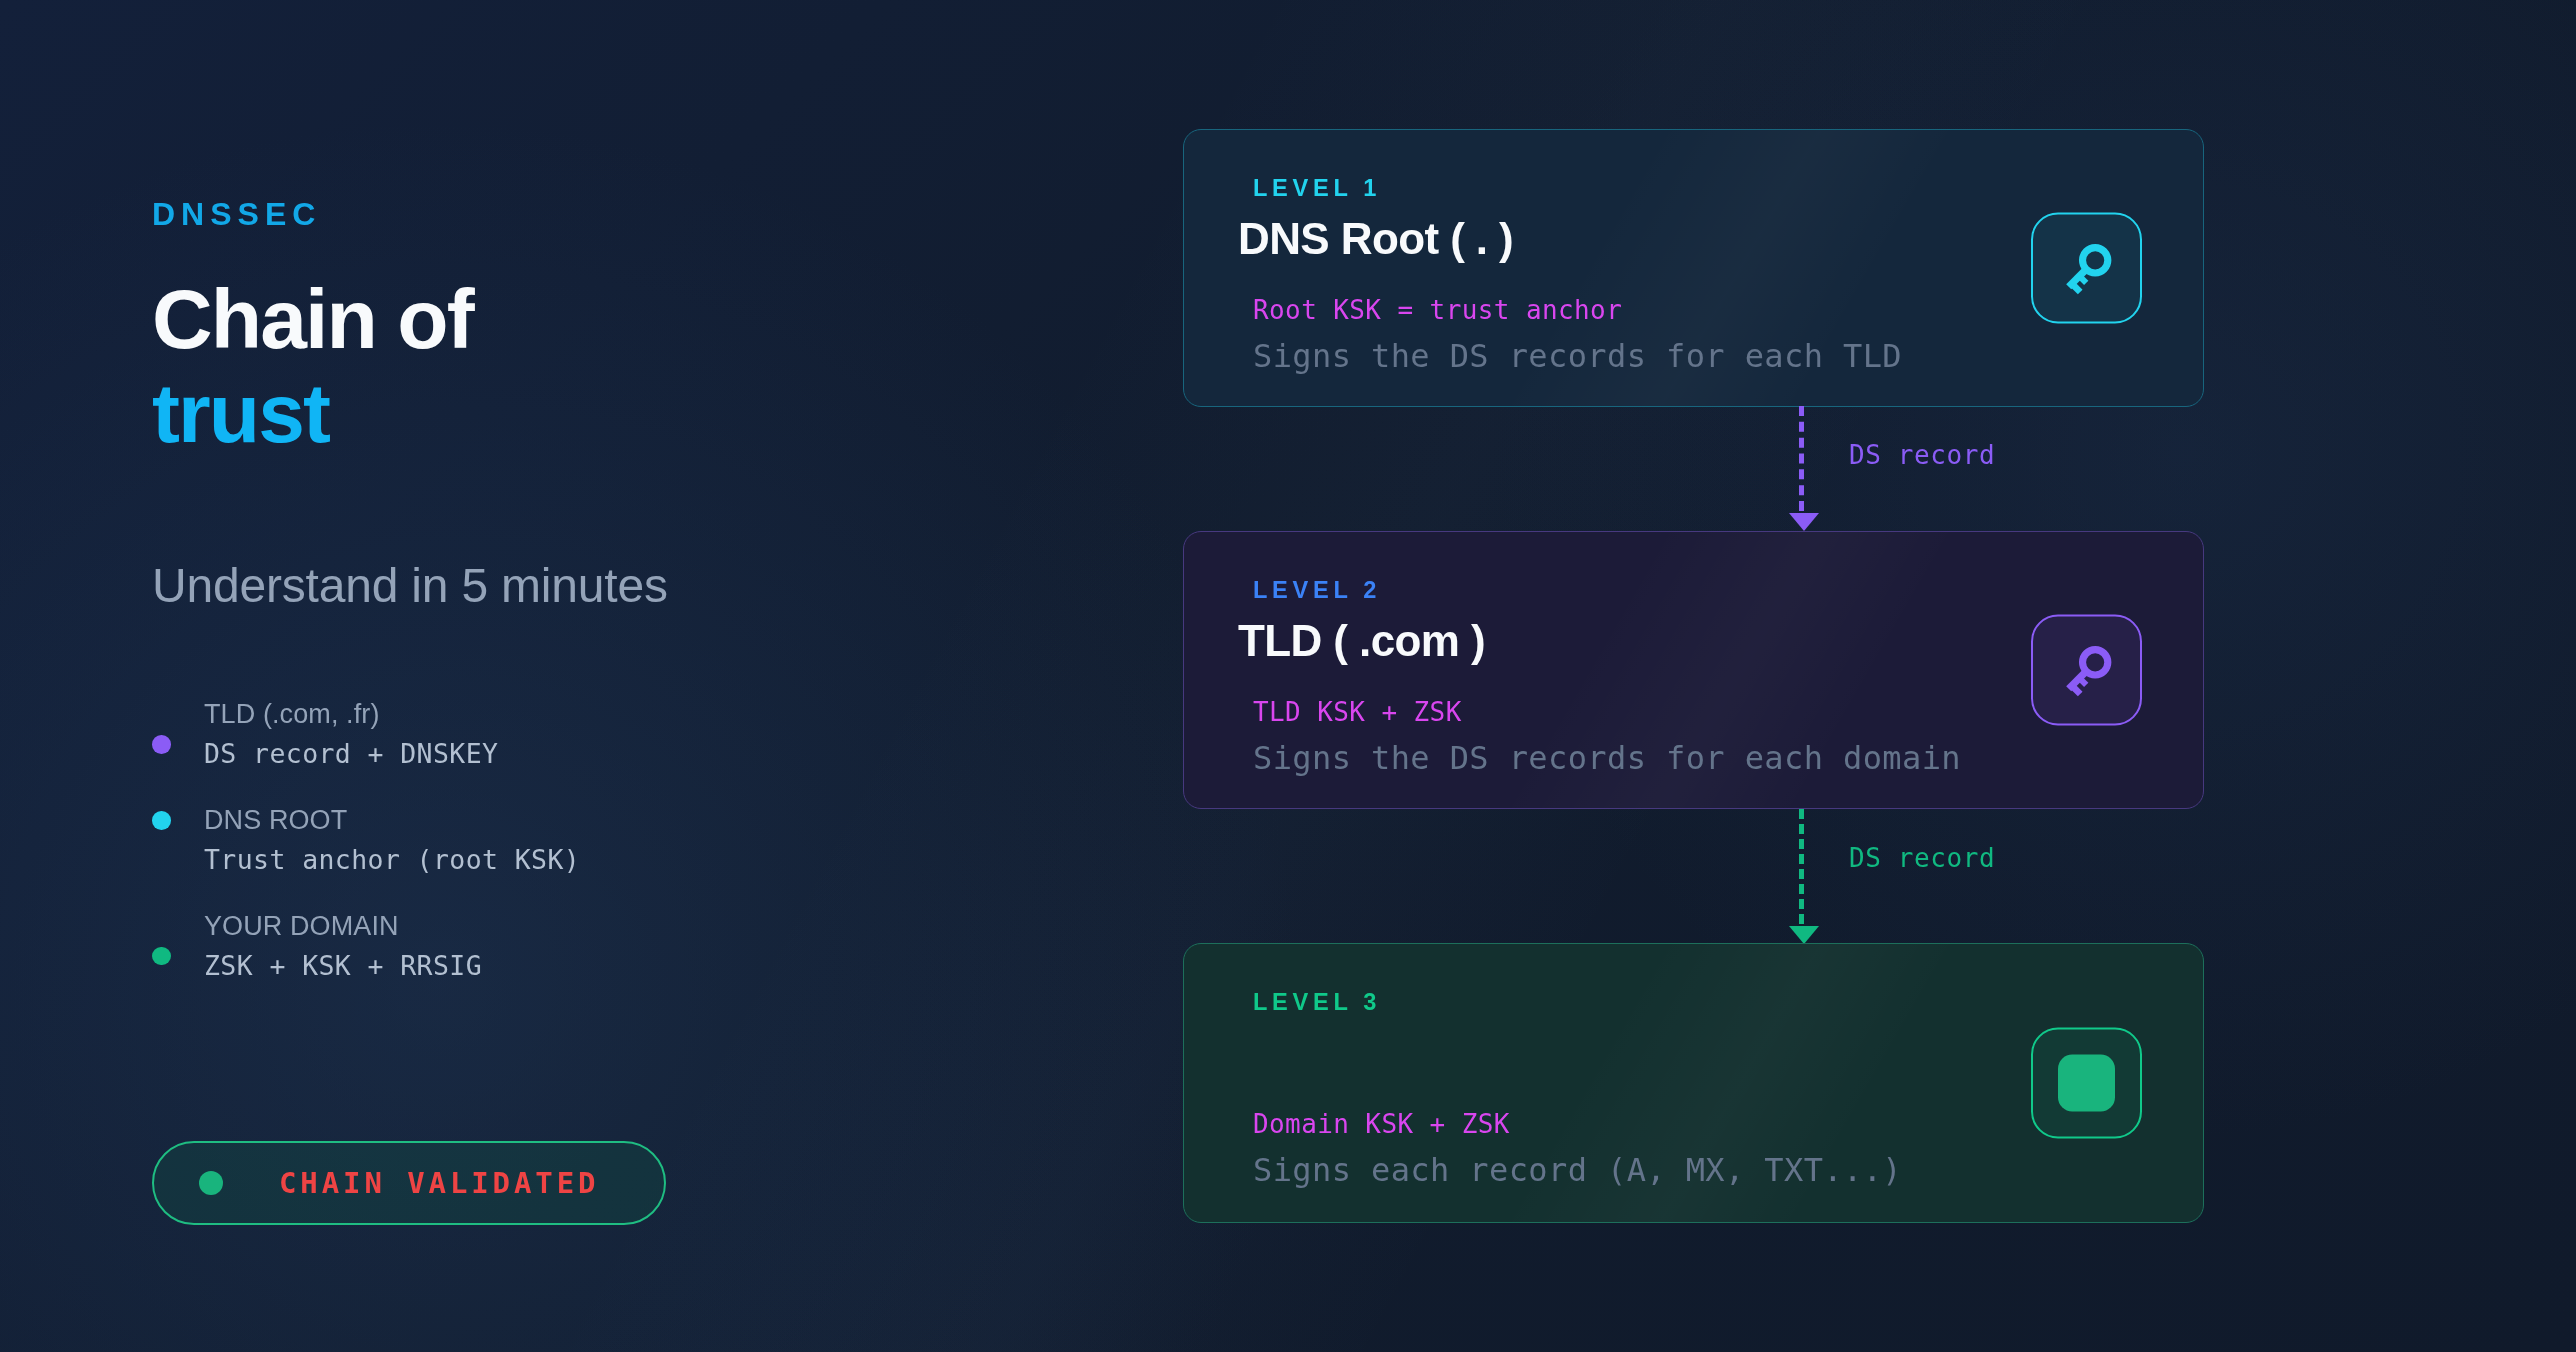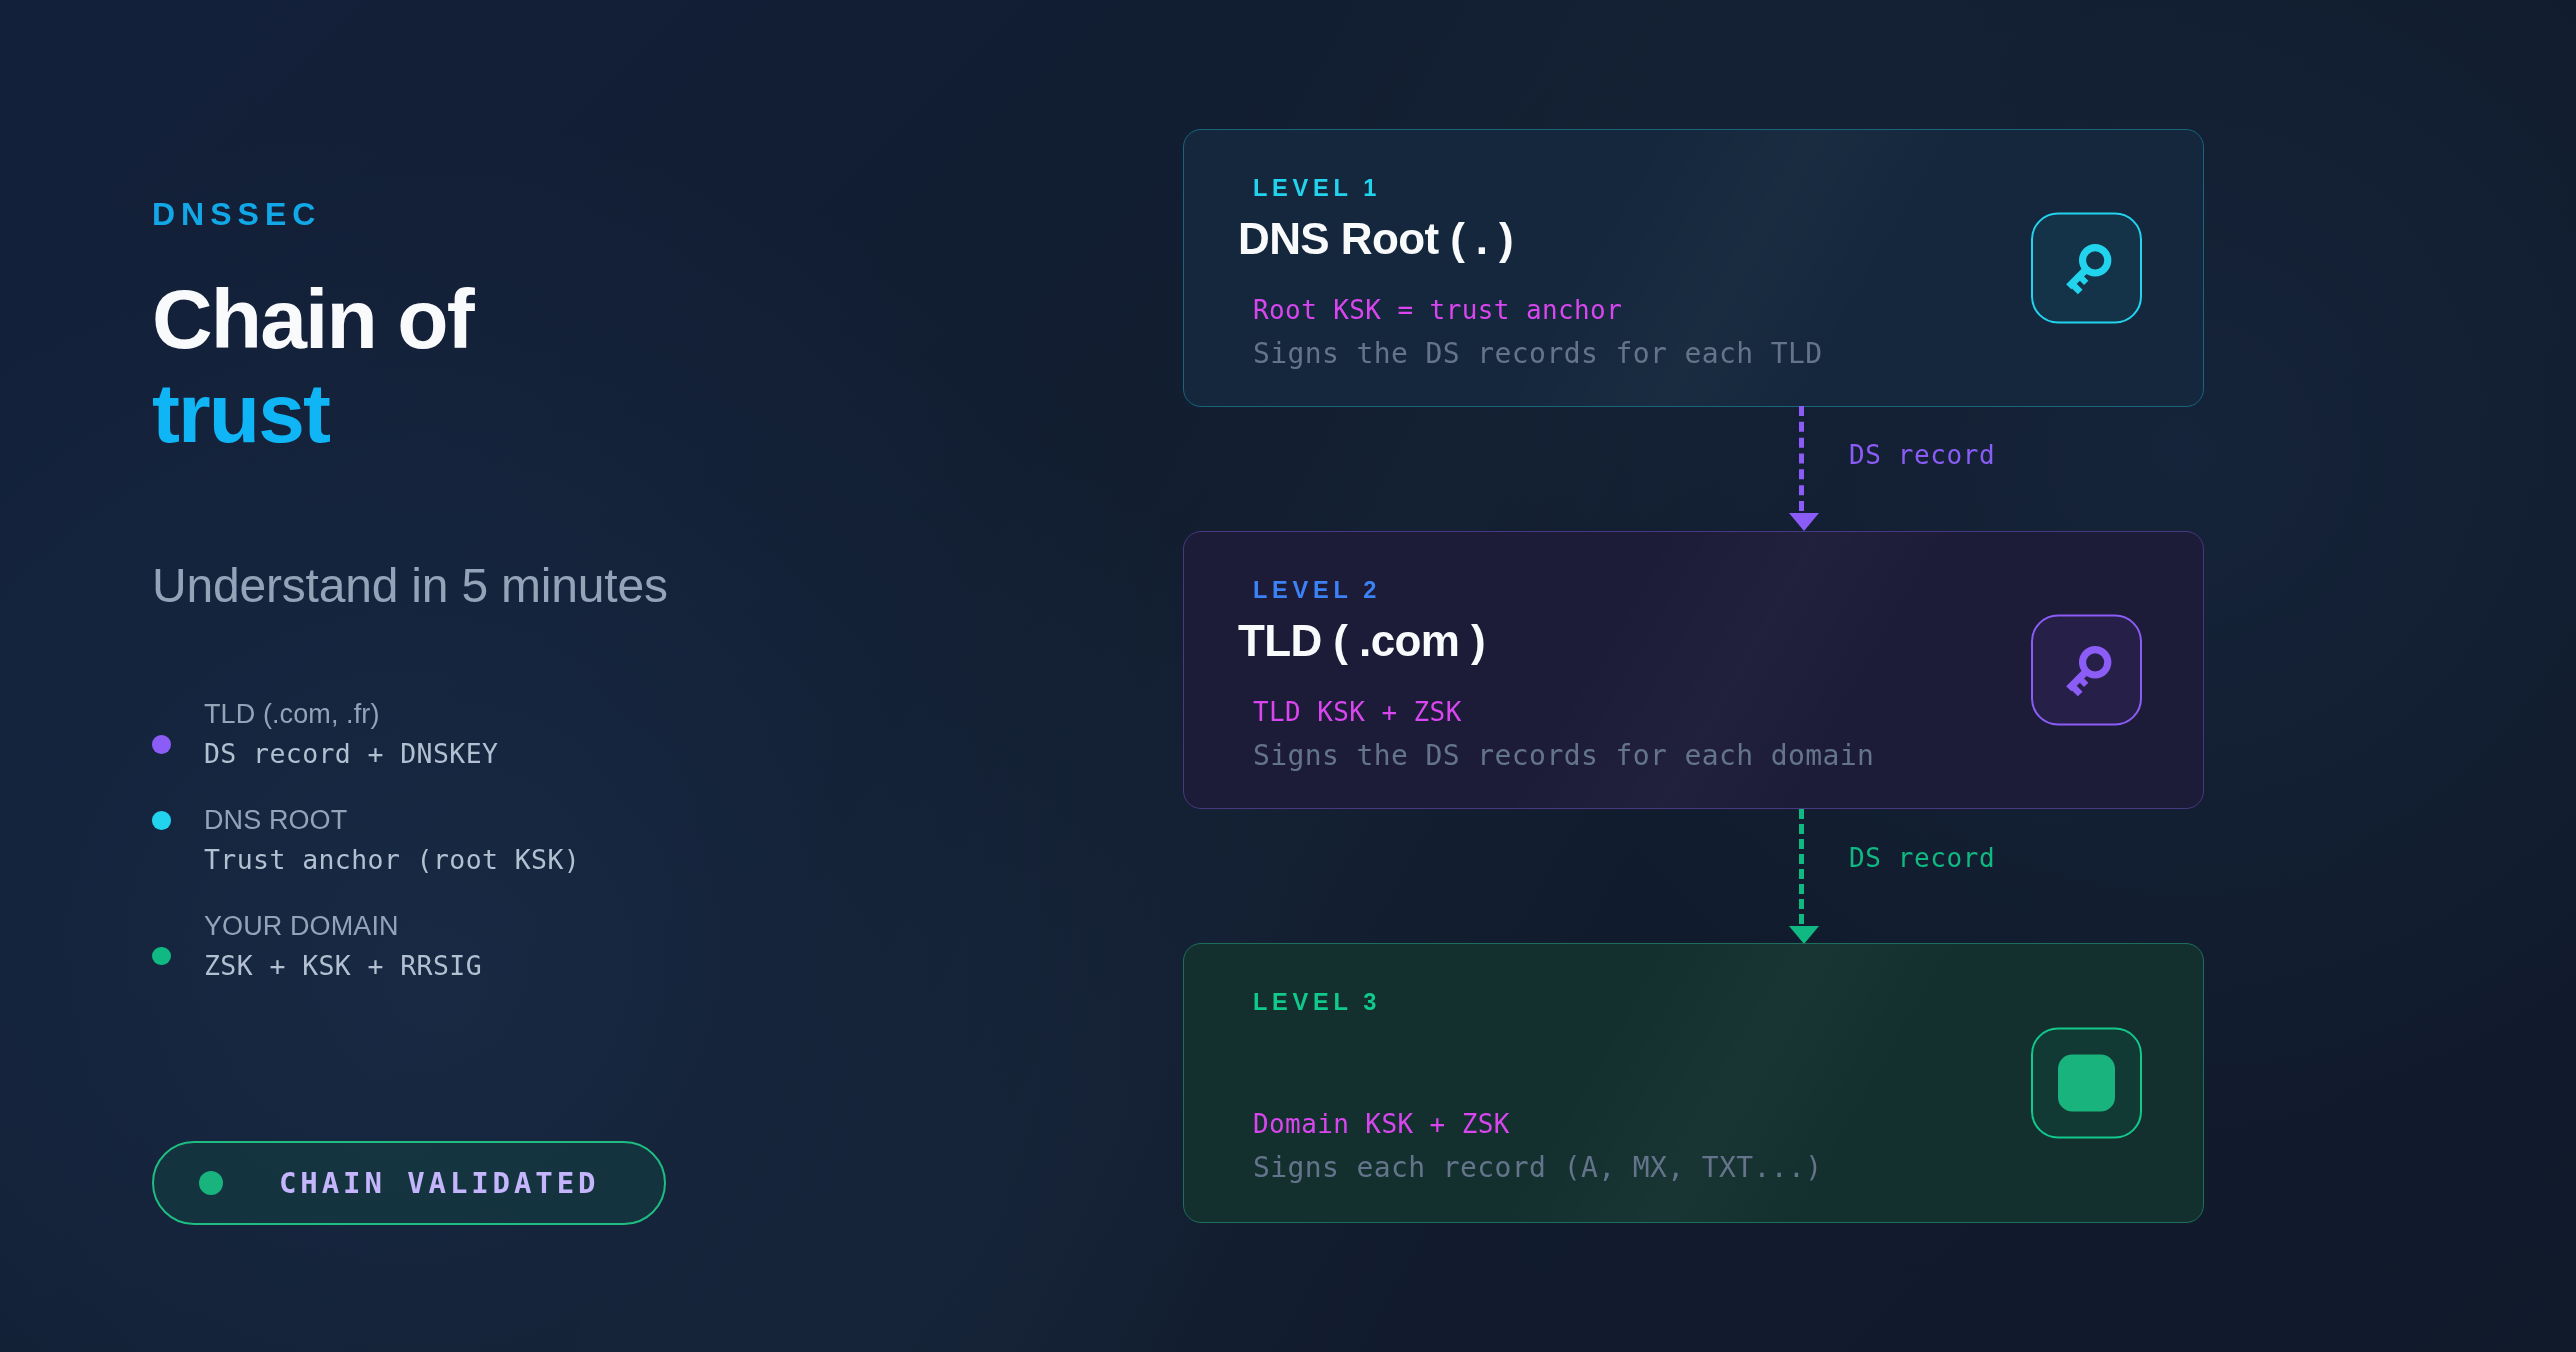--- a/index.html
+++ b/index.html
@@ -92,21 +92,21 @@
     background:rgba(16,87,71,0.30);
     display:flex; align-items:center;
   }
   #chain-btn-dot {
     width:24px; height:24px; border-radius:50%;
     background:#19b47d; margin-left:45px; flex:0 0 auto;
   }
   #chain-btn-label {
     font-family:"DejaVu Sans Mono", monospace;
     font-size:29px; font-weight:700; letter-spacing:3.9px;
-    color:#c4b5fd; margin-left:56px;
+    color:#ef4444; margin-left:56px;
   }
 
   
   .card {
     position:absolute; left:1183px; width:1021px;
     border-radius:18px; border:1.4px solid;
     overflow:hidden;
   }
   .card-sheen {
     position:absolute; inset:0;
@@ -133,21 +133,21 @@
     font-size:44px; font-weight:700; color:#f8fafc; letter-spacing:-0.6px;
   }
   .card-line1 {
     position:absolute; left:69px; top:165px;
     font-family:"DejaVu Sans Mono", monospace;
     font-size:26px; color:#d946ef; letter-spacing:0.4px;
   }
   .card-line2 {
     position:absolute; left:69px; top:207px;
     font-family:"DejaVu Sans Mono", monospace;
-    font-size:28px; color:#64748b; letter-spacing:0.4px;
+    font-size:32px; color:#64748b; letter-spacing:0.4px;
   }
 
   .card-icon-box {
     position:absolute; right:61px; top:50%;
     transform:translateY(-50%);
     width:111px; height:111px;
     border-radius:27px; border:2.1px solid;
     display:flex; align-items:center; justify-content:center;
   }
   #card-1 .card-icon-box { border-color:#22d3ee; background:rgba(34,211,238,0.07); }

